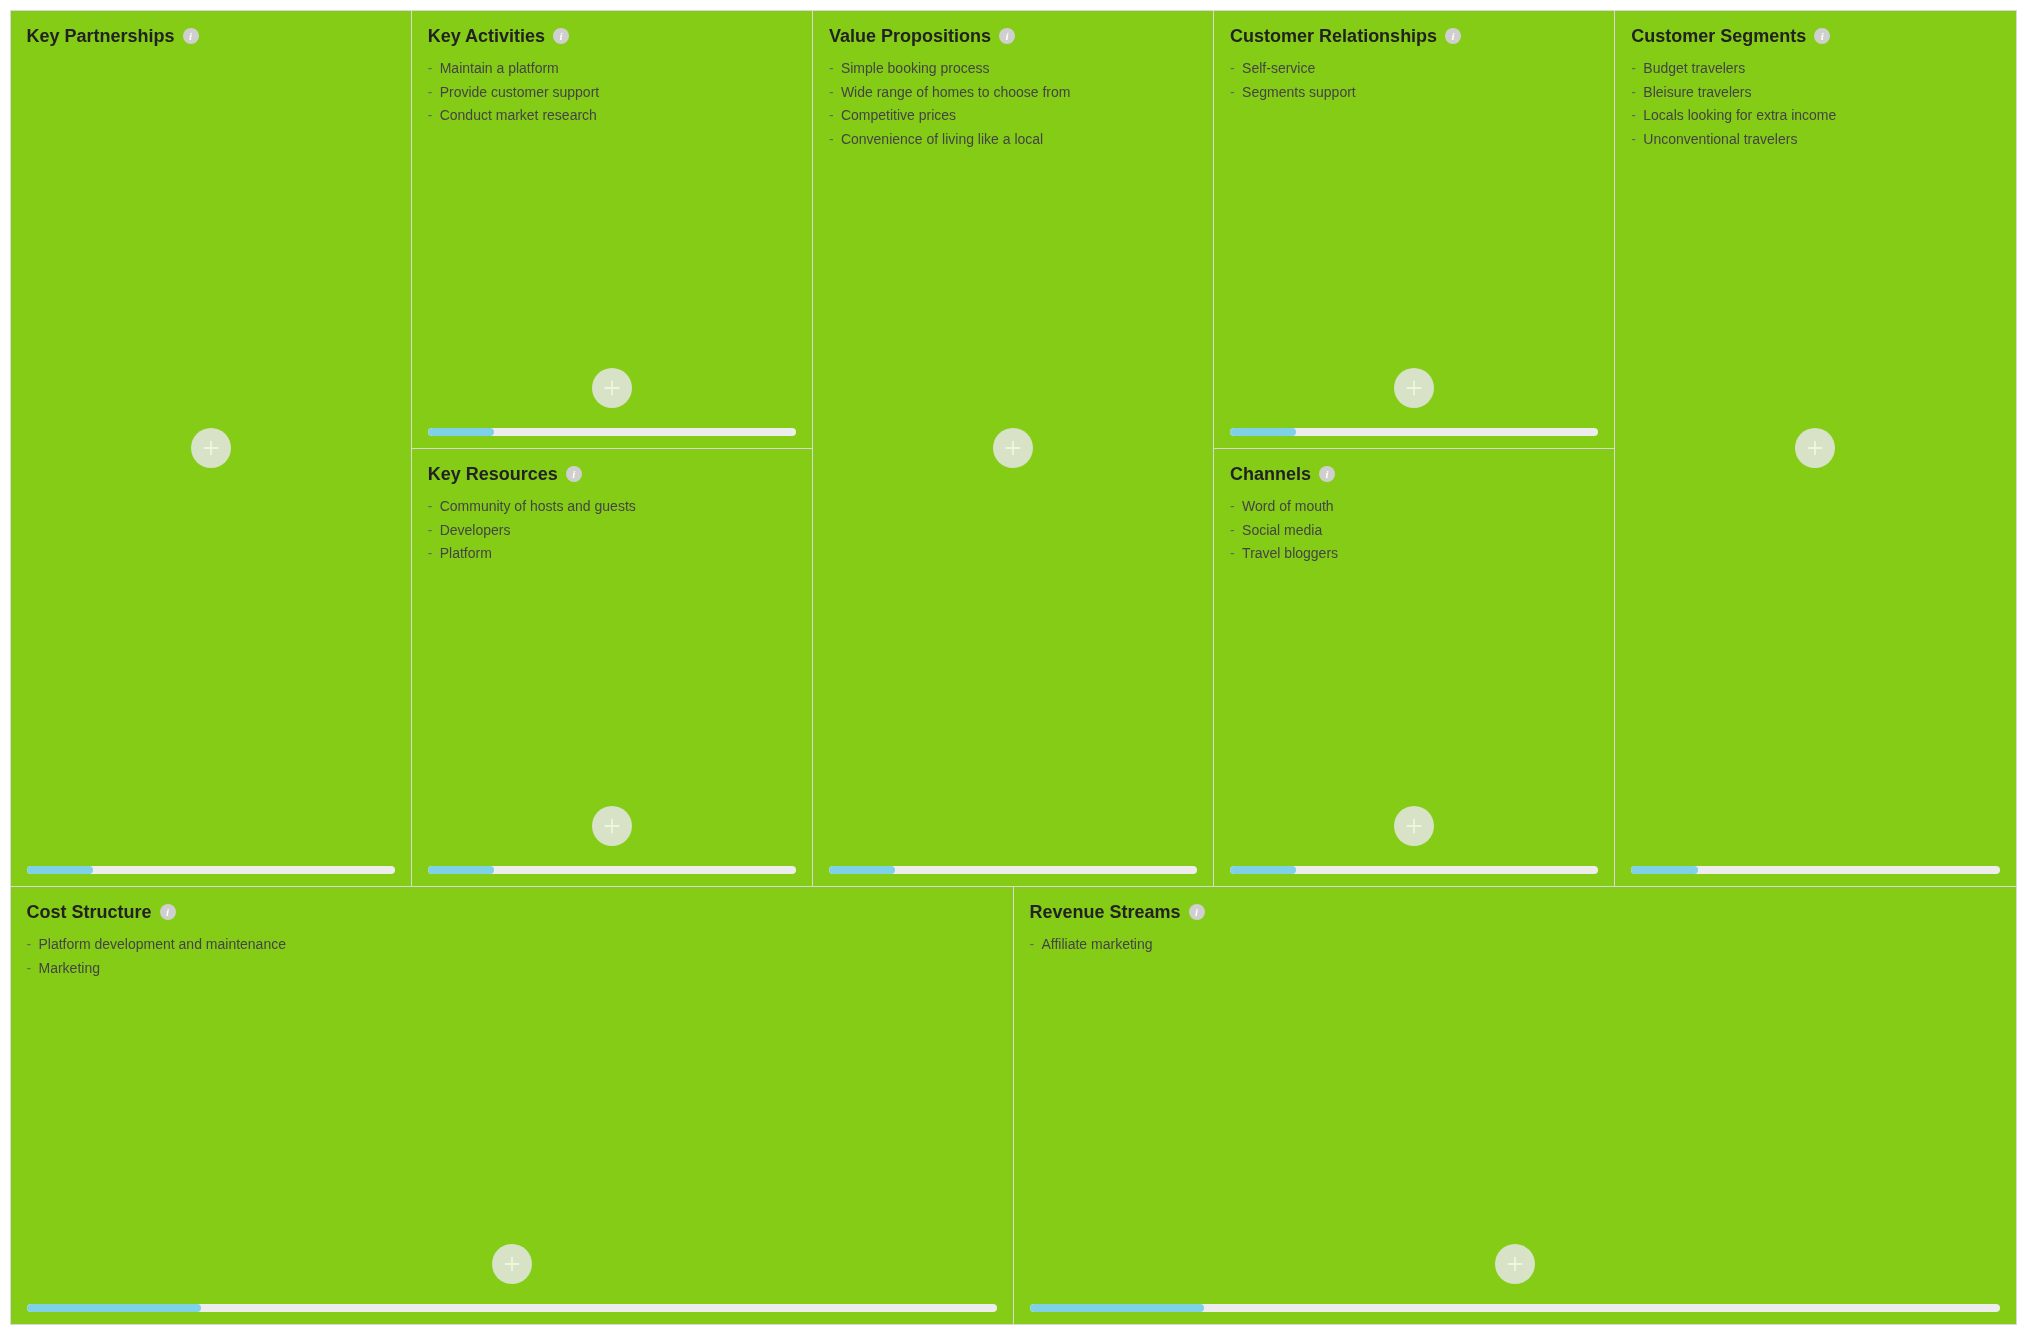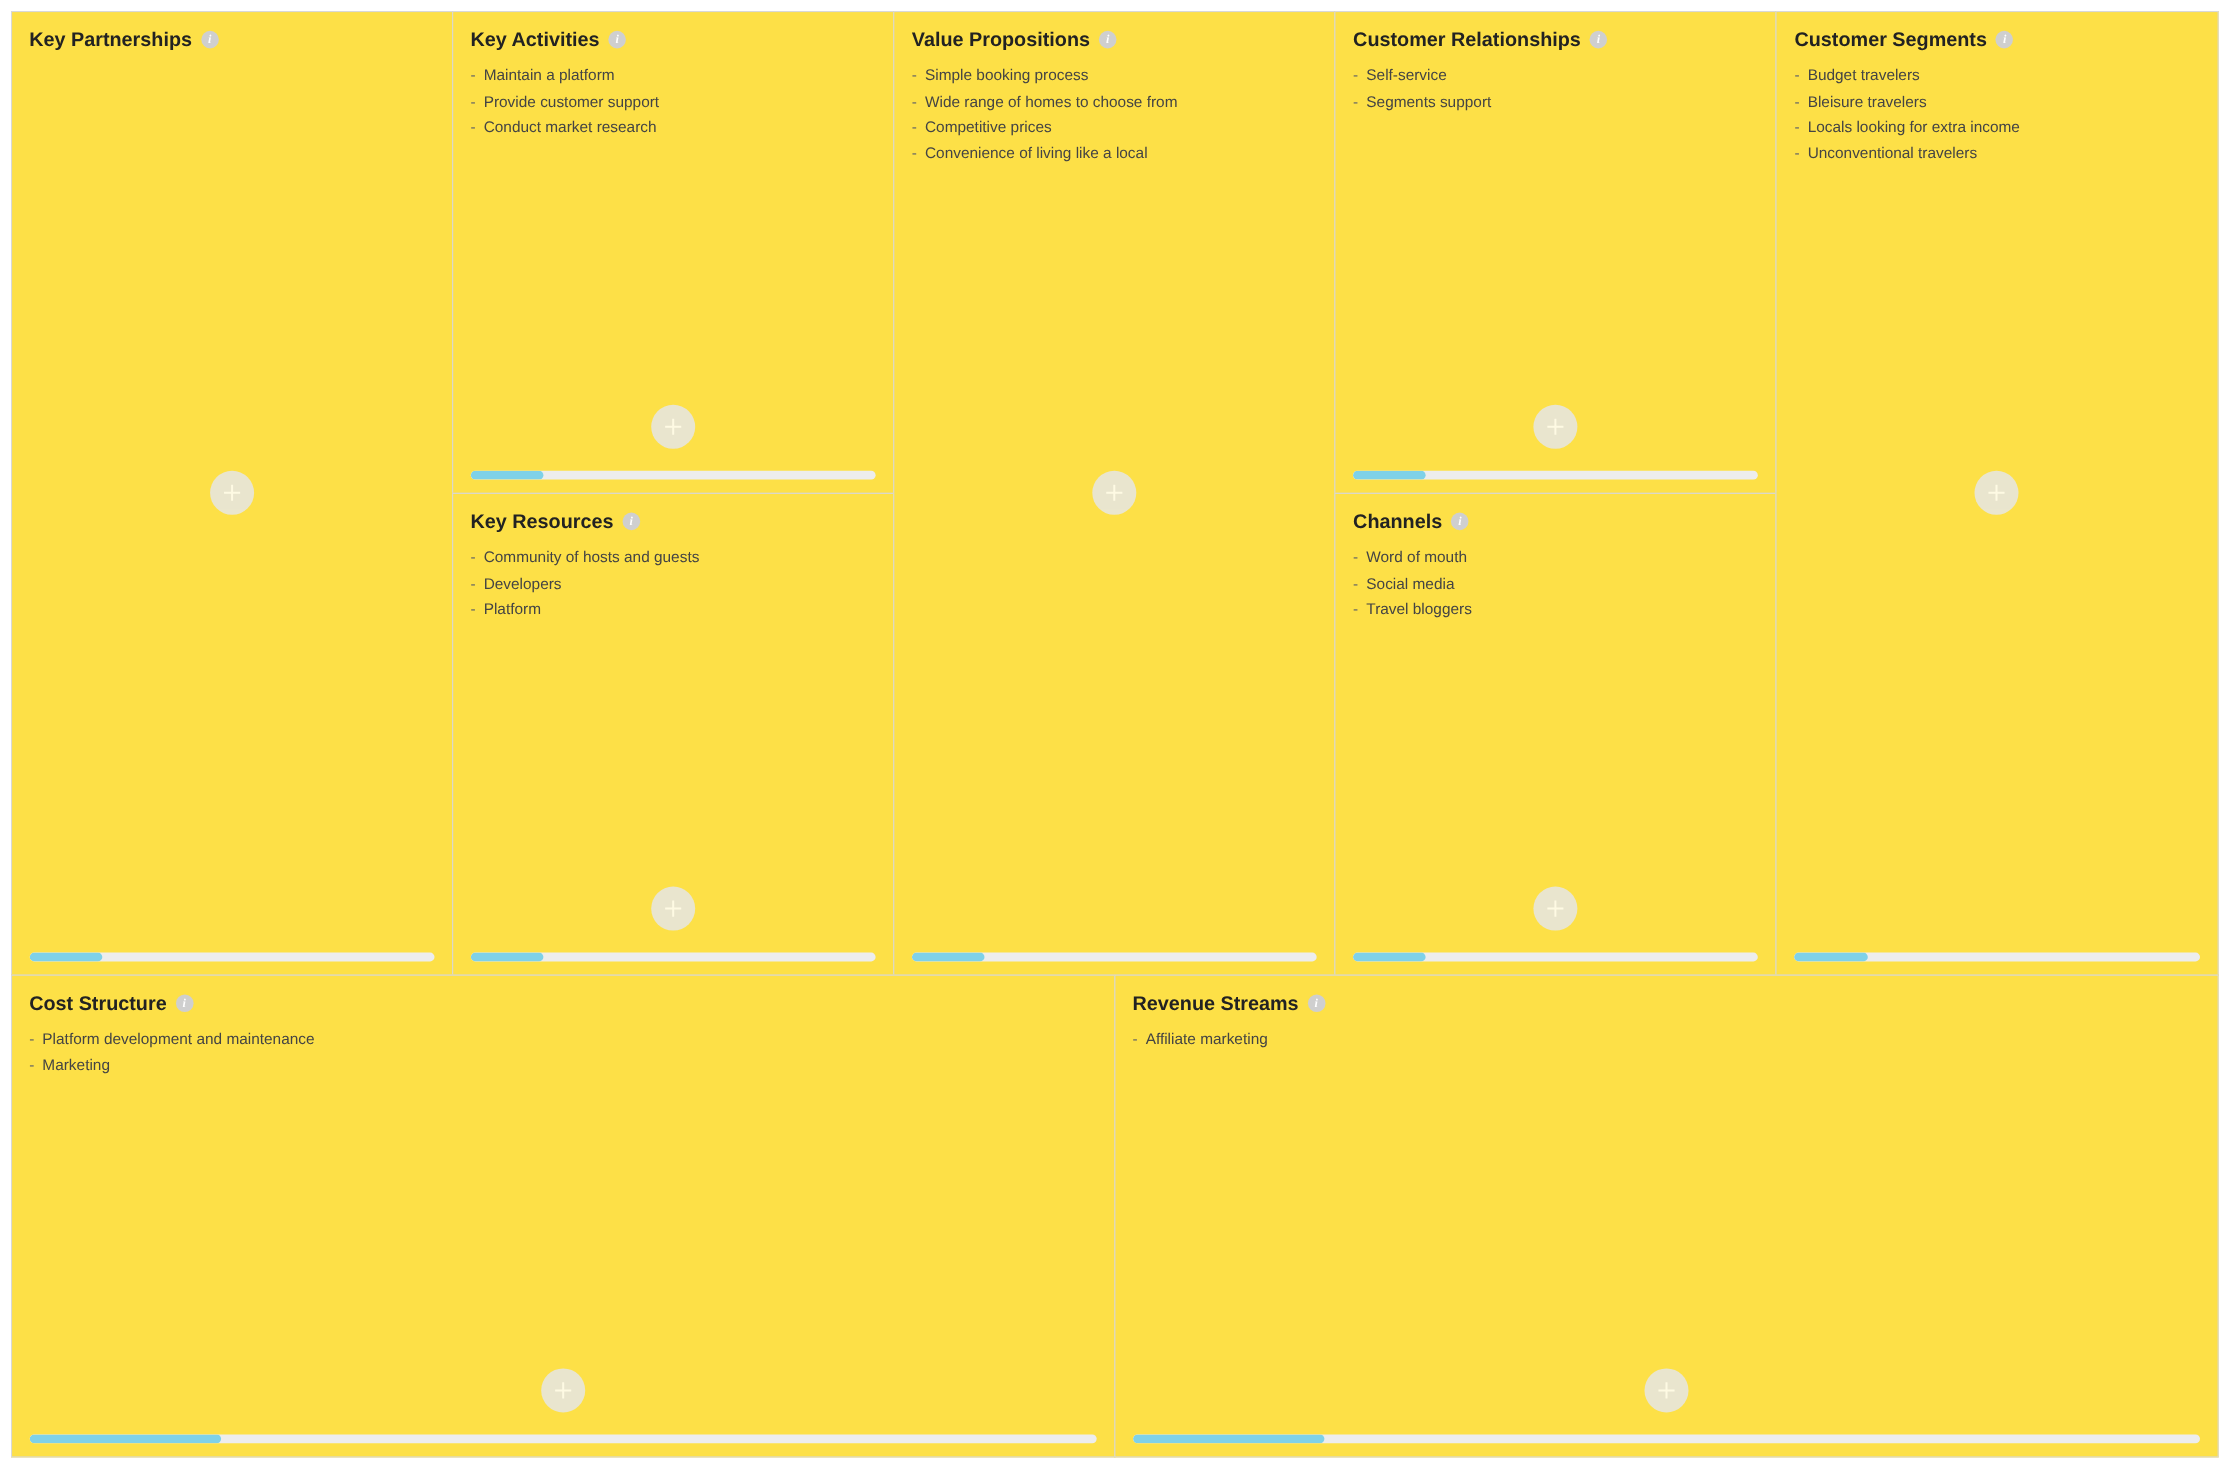--- a/index.html
+++ b/index.html
@@ -13,21 +13,21 @@
     .canvas {
       display: grid;
       grid-template-columns: repeat(10, 1fr);
       grid-template-rows: 1fr 1fr 1fr;
       gap: 0;
       height: calc(100vh - 20px);
       min-height: 870px;
     }
     .block {
       border: 1px solid #d8d8d8;
-      background: #fde047;
+      background: #84cc16;
       position: relative;
       display: flex;
       flex-direction: column;
       padding: 14px 16px 50px 16px;
       margin: -0.5px;
     }
     .block-header {
       display: flex;
       align-items: center;
       gap: 8px;

